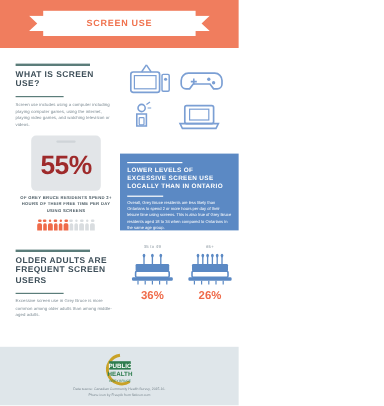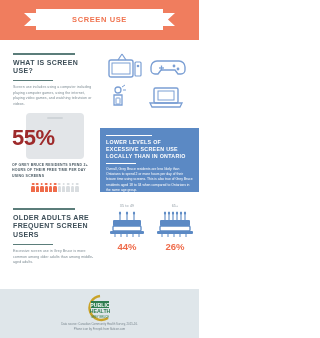--- a/index.html
+++ b/index.html
@@ -50,21 +50,21 @@
   
   .sec1{position:absolute;left:13px;top:13px;width:80px;}
   .icons{position:absolute;left:108px;top:12px;width:82px;height:62px;}
   .icon-cell{position:absolute;width:36px;height:27px;}
   .ic-tv{left:0;top:0;}
   .ic-pad{left:42px;top:0;}
   .ic-person{left:2px;top:32px;width:20px;height:28px;}
   .ic-laptop{left:40px;top:32px;}
 
   
-  .sec2{position:absolute;left:12px;top:73px;width:86px;}
+  .sec2{position:absolute;left:12px;top:73px;width:86px;text-align:center;}
   .tablet{
     width:58px;height:46px;margin:0 auto;background:#e2e5e8;border-radius:4px;
     position:relative;
   }
   .tablet:before{
     content:"";position:absolute;left:50%;transform:translateX(-50%);
     top:4px;width:16px;height:2px;background:#cfd4d8;border-radius:1px;
   }
   .big-pct{
     position:absolute;left:0;right:0;top:14px;color:#9e2a2b;
@@ -274,21 +274,21 @@
             <rect x="3" y="21" width="34" height="3" rx="1" fill="#5b89c4"></rect>
             <g stroke="#5b89c4" stroke-width="1">
               <line x1="8" y1="24" x2="8" y2="27"></line>
                 <line x1="14" y1="24" x2="14" y2="27"></line>
               <line x1="20" y1="24" x2="20" y2="27"></line>
                 <line x1="26" y1="24" x2="26" y2="27"></line>
                 <line x1="32" y1="24" x2="32" y2="27"></line>
             </g>
           </svg>
         </div>
-        <div class="pct-sm">44%</div>
+        <div class="pct-sm">36%</div>
       </div>
       <div class="cake-col">
         <div class="age-lbl">65+</div>
         <div class="cake">
           <svg viewBox="0 0 40 30" width="100%" height="30" preserveAspectRatio="xMidYMid meet">
             <g stroke="#5b89c4" fill="none" stroke-width="1.1">
               <line x1="10" y1="4" x2="10" y2="10"></line>
                 <line x1="14" y1="4" x2="14" y2="10"></line>
                 <line x1="18" y1="4" x2="18" y2="10"></line>
               <line x1="22" y1="4" x2="22" y2="10"></line>

